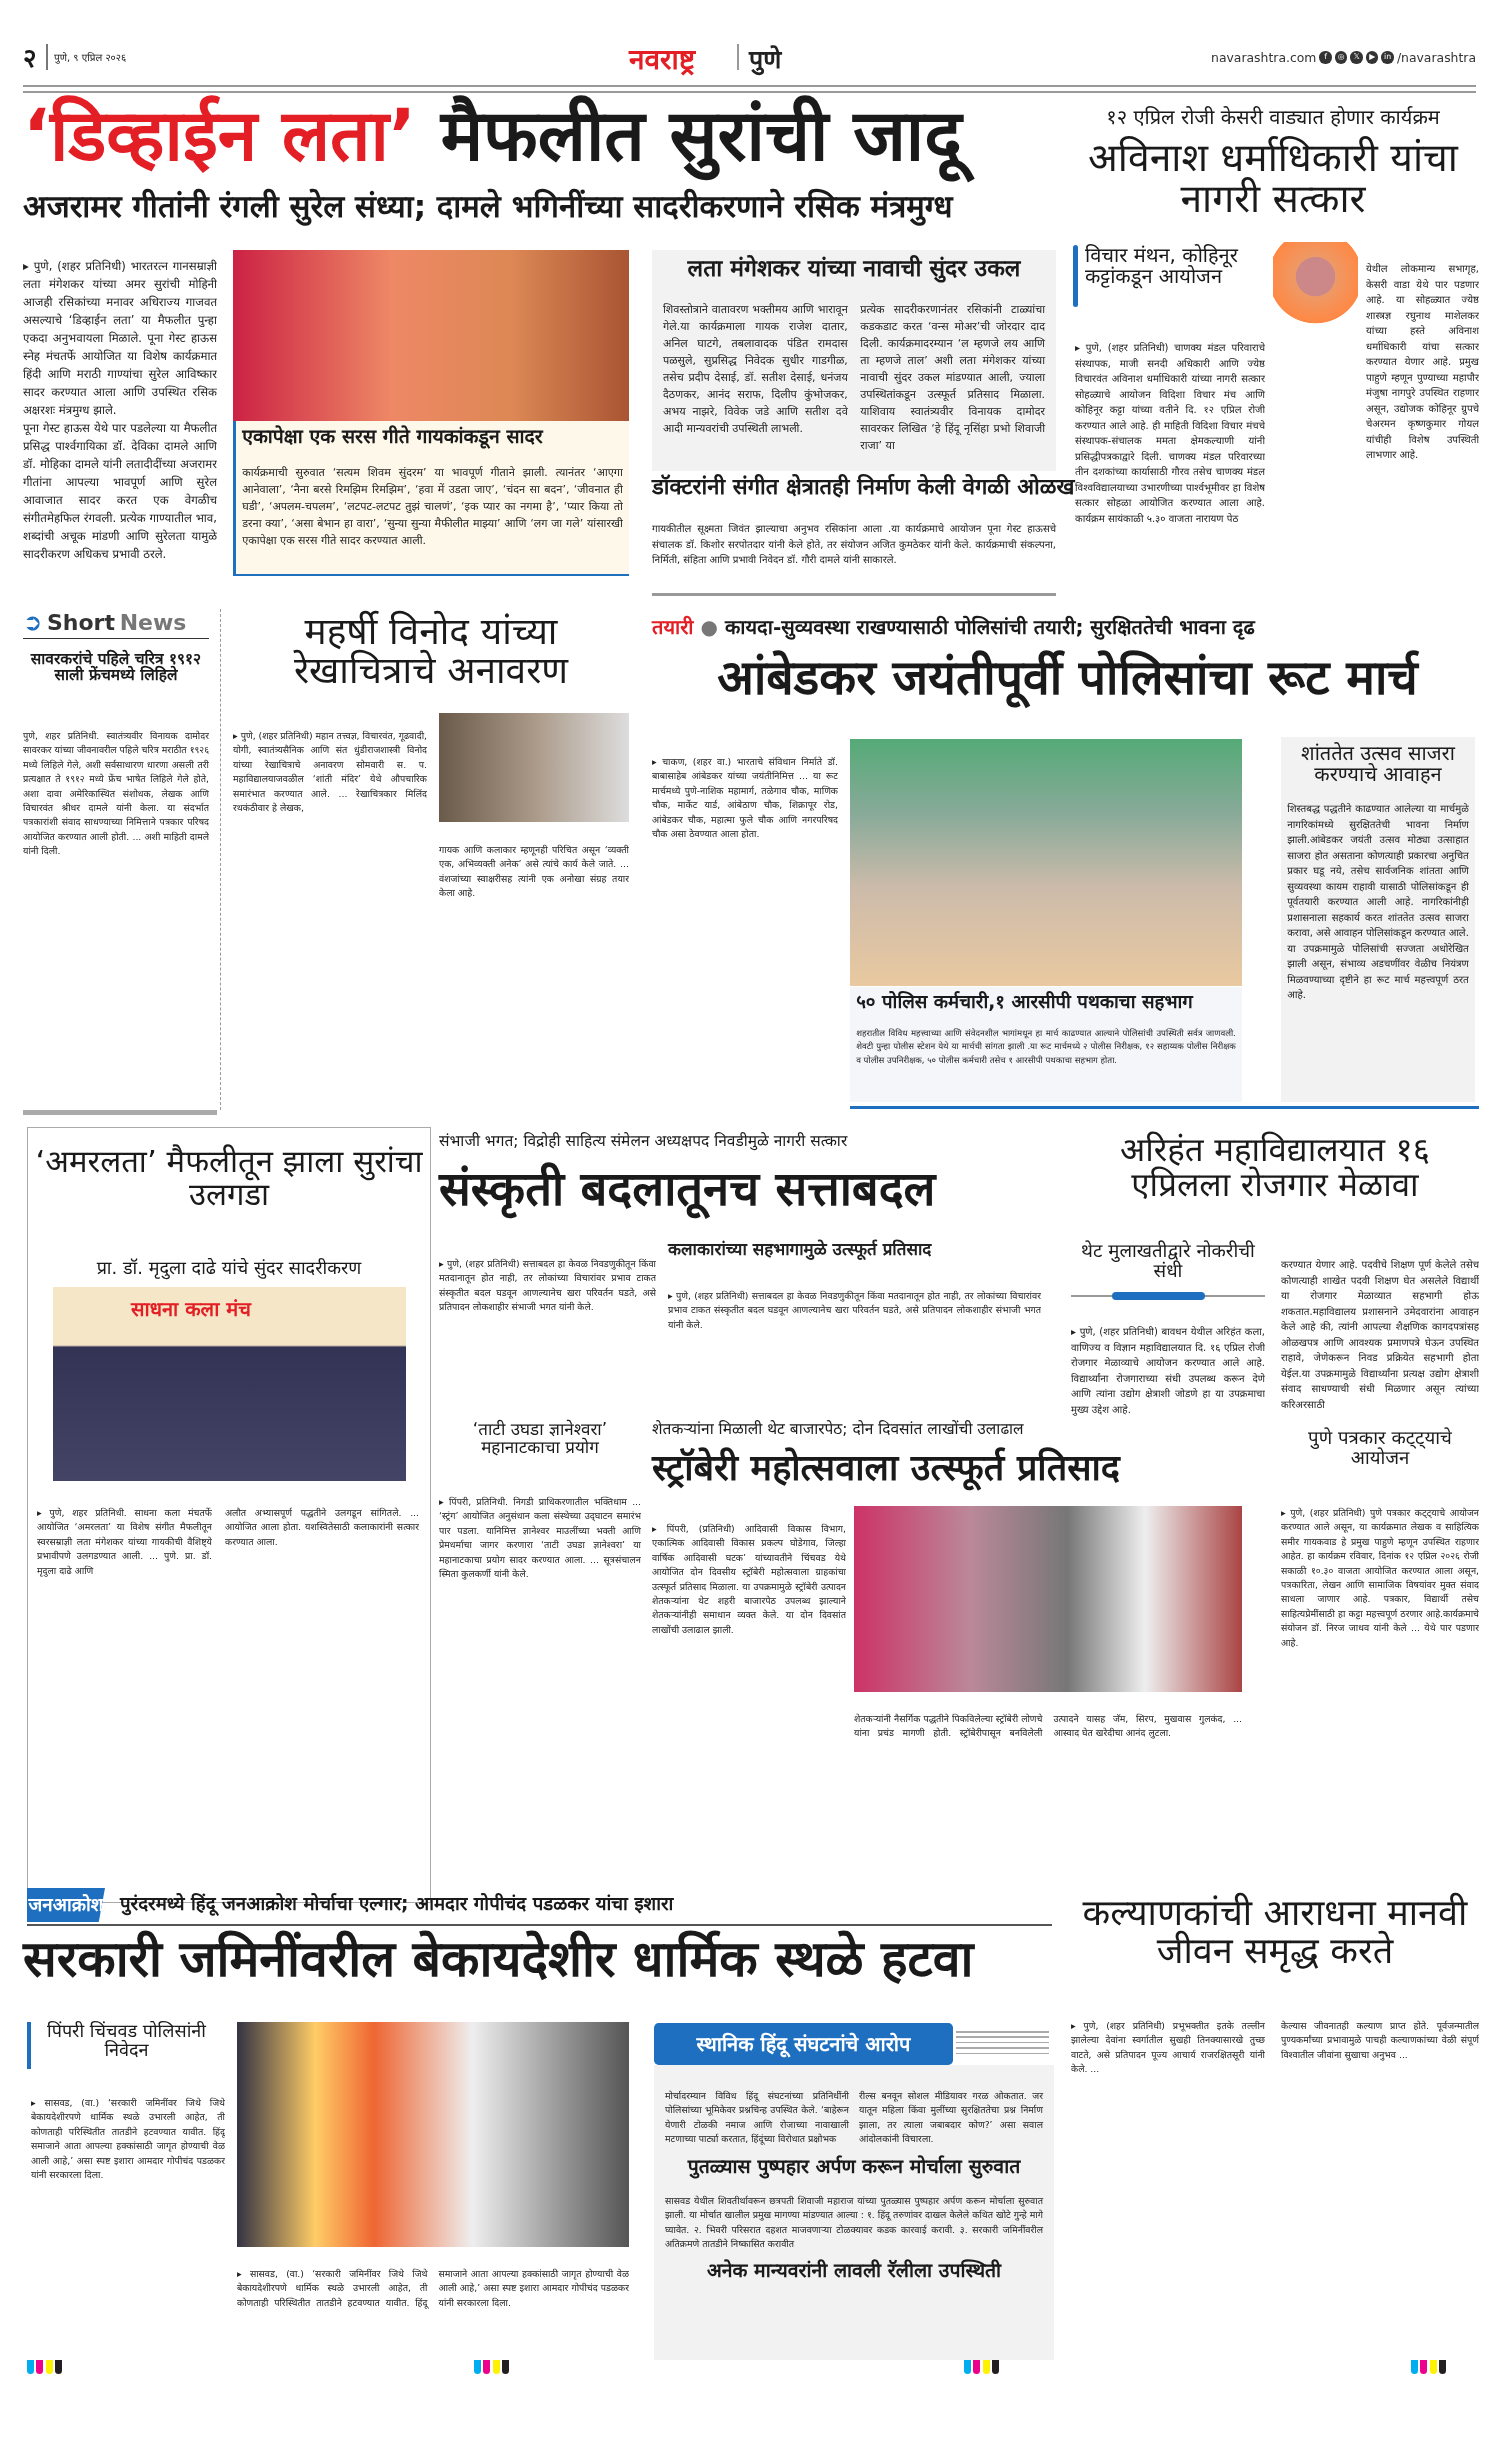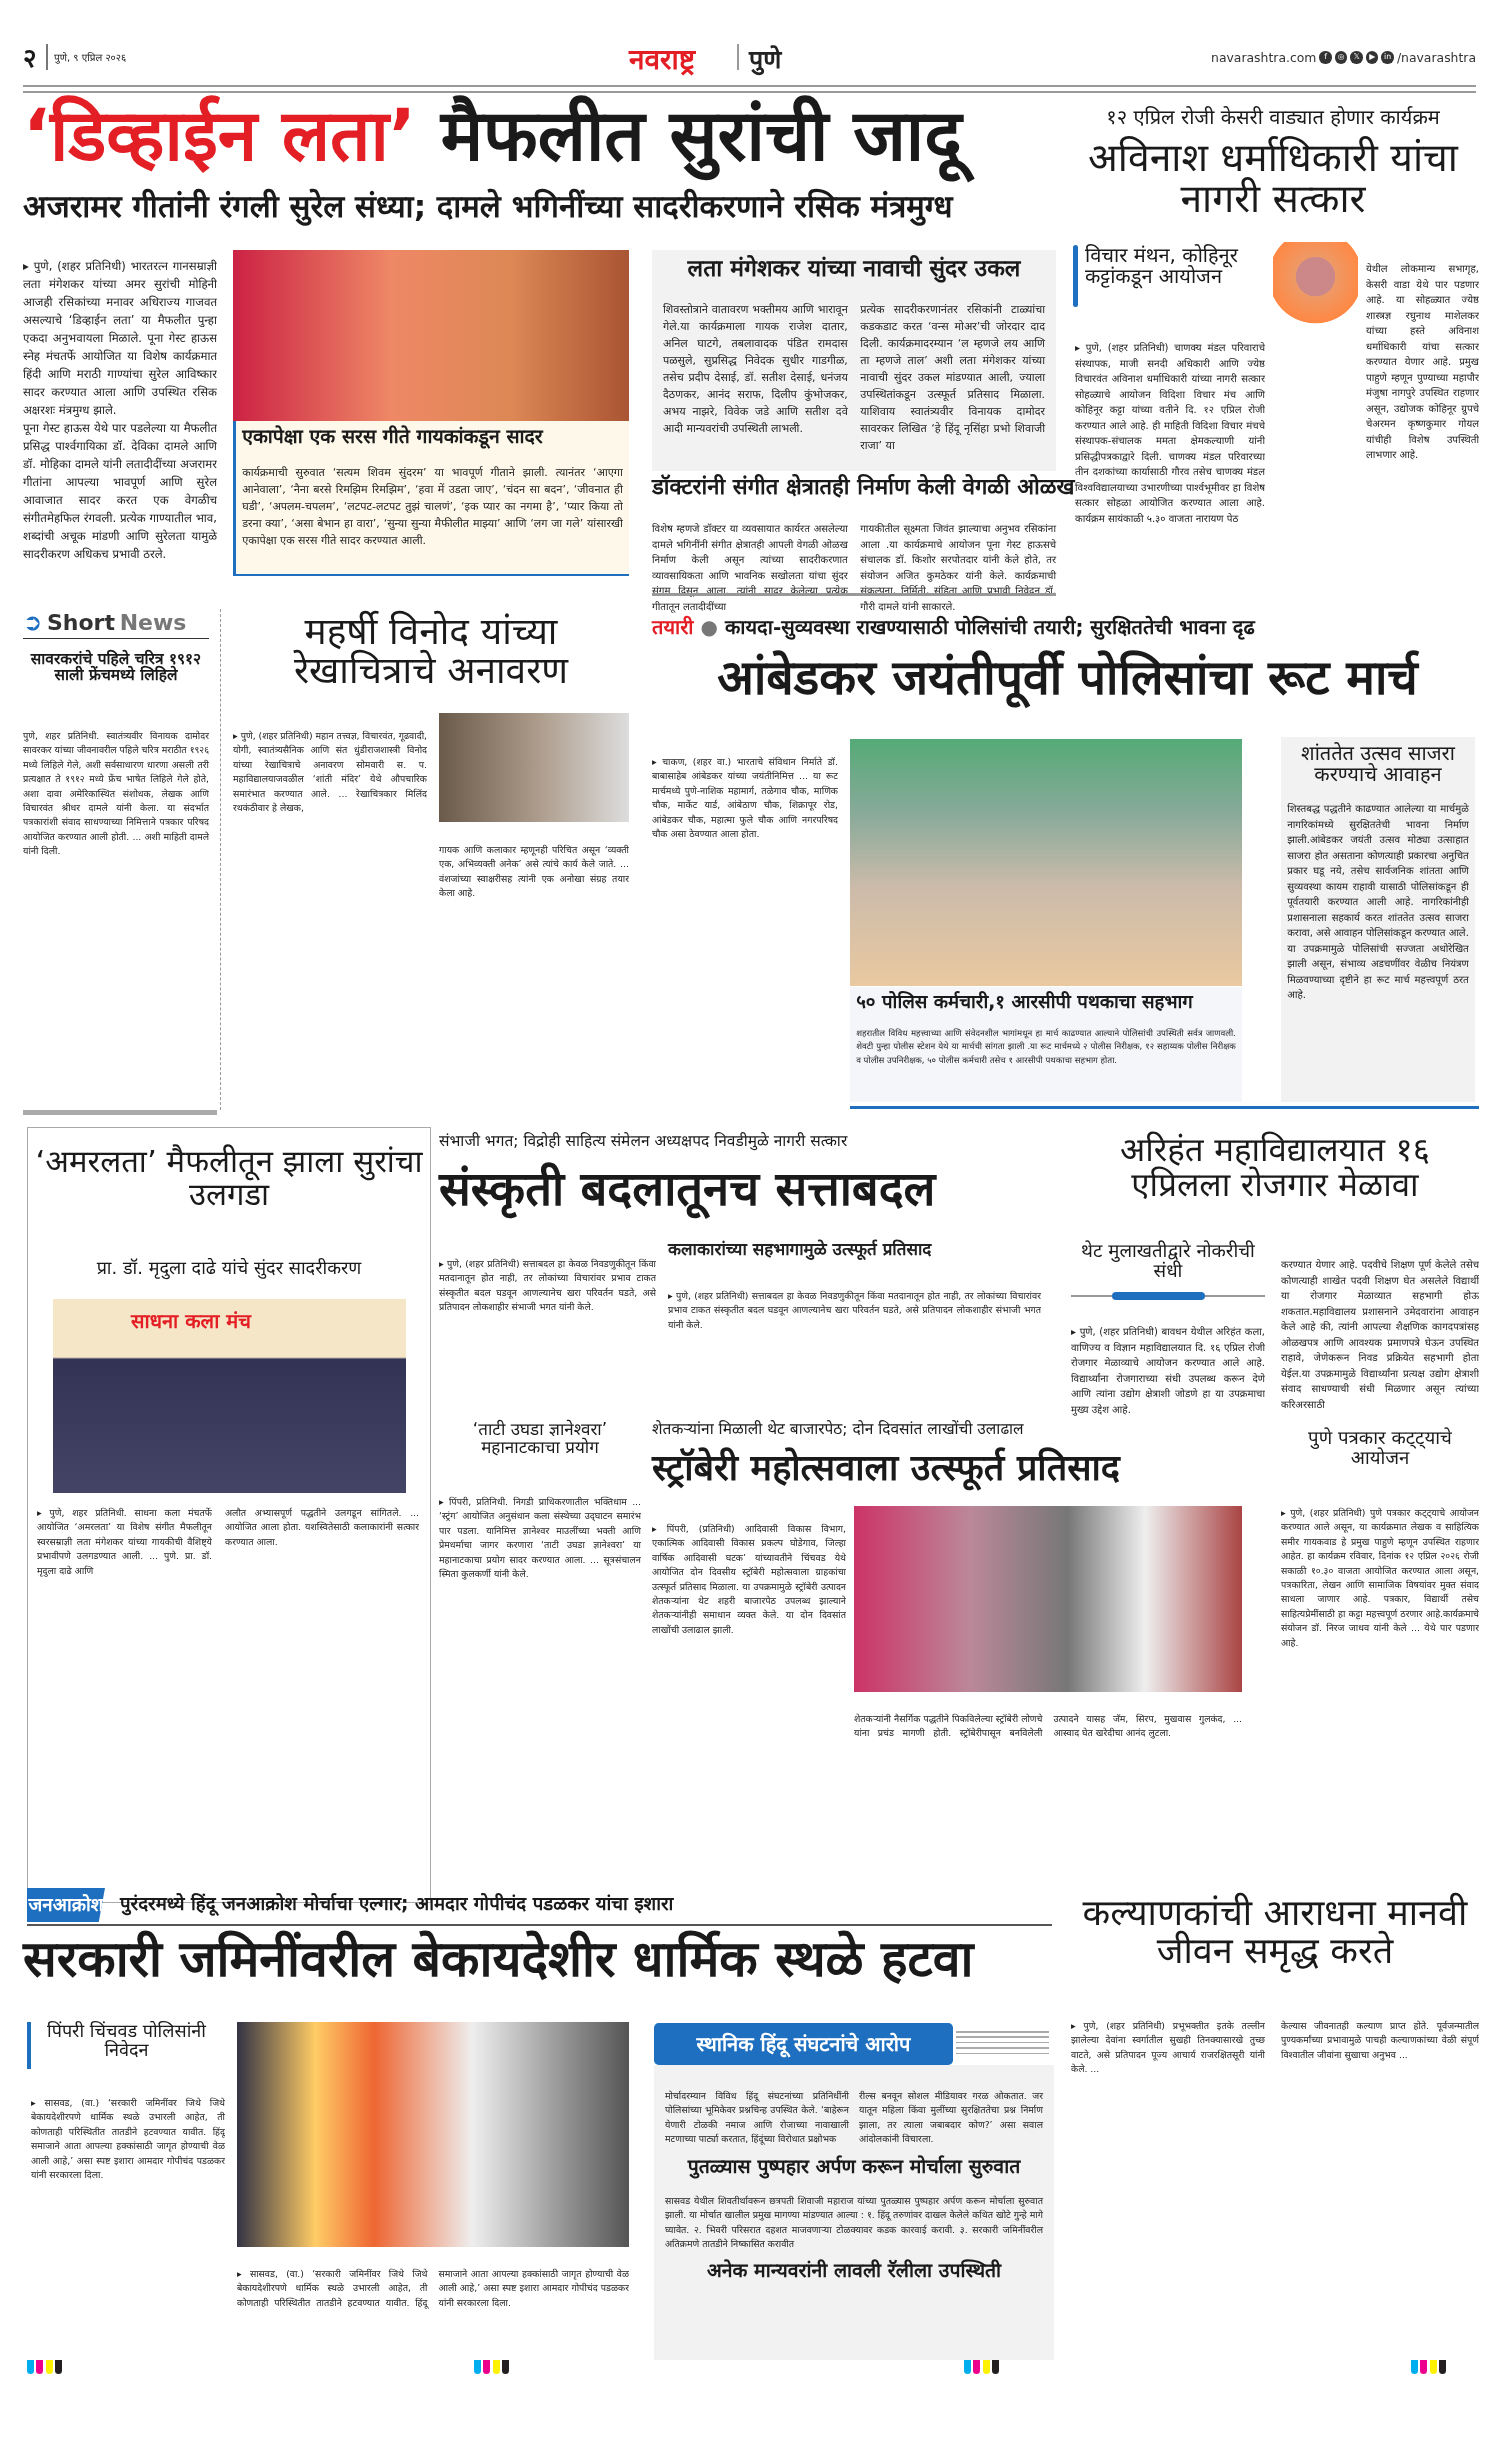--- a/index.html
+++ b/index.html
@@ -66,21 +66,20 @@
 
 <div class="abs shade" style="left:652px;top:250px;width:404px;height:221px;padding:6.2px 11px;">
   <div class="h1" style="font-size:23px;text-align:center;margin-bottom:4.7px;">लता मंगेशकर यांच्या नावाची सुंदर उकल</div>
   <div style="display:flex;gap:12.4px;">
     <div class="body-text" style="flex:1;font-size:11px;">शिवस्तोत्राने वातावरण भक्तीमय आणि भारावून गेले.या कार्यक्रमाला गायक राजेश दातार, अनिल घाटगे, तबलावादक पंडित रामदास पळसुले, सुप्रसिद्ध निवेदक सुधीर गाडगीळ, तसेच प्रदीप देसाई, डॉ. सतीश देसाई, धनंजय दैठणकर, आनंद सराफ, दिलीप कुंभोजकर, अभय नाझरे, विवेक जडे आणि सतीश दवे आदी मान्यवरांची उपस्थिती लाभली.</div>
     <div class="body-text" style="flex:1;font-size:11px;">प्रत्येक सादरीकरणानंतर रसिकांनी टाळ्यांचा कडकडाट करत ‘वन्स मोअर’ची जोरदार दाद दिली. कार्यक्रमादरम्यान ‘ल म्हणजे लय आणि ता म्हणजे ताल’ अशी लता मंगेशकर यांच्या नावाची सुंदर उकल मांडण्यात आली, ज्याला उपस्थितांकडून उत्स्फूर्त प्रतिसाद मिळाला. याशिवाय स्वातंत्र्यवीर विनायक दामोदर सावरकर लिखित ‘हे हिंदू नृसिंहा प्रभो शिवाजी राजा’ या</div>
   </div>
 </div>
 <div class="abs h1" style="left:652px;top:475px;width:404px;font-size:22px;white-space:nowrap;">डॉक्टरांनी संगीत क्षेत्रातही निर्माण केली वेगळी ओळख</div>
 <div class="abs" style="left:652px;top:505px;width:404px;display:flex;gap:12.4px;">
-  <div class="body-text" style="flex:1;font-size:10px;">विशेष म्हणजे डॉक्टर या व्यवसायात कार्यरत असलेल्या दामले भगिनींनी संगीत क्षेत्रातही आपली वेगळी ओळख निर्माण केली असून त्यांच्या सादरीकरणात व्यावसायिकता आणि भावनिक सखोलता यांचा सुंदर संगम दिसून आला. त्यांनी सादर केलेल्या प्रत्येक गीतातून लतादीदींच्या</div>
   <div class="body-text" style="flex:1;font-size:10px;">गायकीतील सूक्ष्मता जिवंत झाल्याचा अनुभव रसिकांना आला .या कार्यक्रमाचे आयोजन पूना गेस्ट हाऊसचे संचालक डॉ. किशोर सरपोतदार यांनी केले होते, तर संयोजन अजित कुमठेकर यांनी केले. कार्यक्रमाची संकल्पना, निर्मिती, संहिता आणि प्रभावी निवेदन डॉ. गौरी दामले यांनी साकारले.</div>
 </div>
 <div class="abs" style="left:652px;top:593px;width:404px;height:3.1px;background:#999;"></div>
 
 <div class="abs h1" style="left:1071px;top:107px;width:404px;font-size:20px;text-align:center;font-weight:normal;">१२ एप्रिल रोजी केसरी वाड्यात होणार कार्यक्रम</div>
 <div class="abs h1" style="left:1071px;top:138px;width:404px;font-size:39px;text-align:center;font-weight:normal;">अविनाश धर्माधिकारी यांचा नागरी सत्कार</div>
 <div class="abs" style="left:1073px;top:245px;width:5.4px;height:62px;background:#1e6fc0;border-radius:3.1px;"></div>
 <div class="abs h1" style="left:1085px;top:245px;width:179px;font-size:20px;font-weight:normal;">विचार मंथन, कोहिनूर कट्टांकडून आयोजन</div>
 <div class="abs photo" style="left:1273px;top:242px;width:85px;height:99px;background:radial-gradient(circle at 50% 35%,#c88 25%,#e96 26%,#f84 60%,#fff 61%);"></div>
 <div class="abs body-text" style="left:1075px;top:324px;width:190px;font-size:10px;height:252px;overflow:hidden;">▸ पुणे, (शहर प्रतिनिधी) चाणक्य मंडल परिवाराचे संस्थापक, माजी सनदी अधिकारी आणि ज्येष्ठ विचारवंत अविनाश धर्माधिकारी यांच्या नागरी सत्कार सोहळ्याचे आयोजन विदिशा विचार मंच आणि कोहिनूर कट्टा यांच्या वतीने दि. १२ एप्रिल रोजी करण्यात आले आहे. ही माहिती विदिशा विचार मंचचे संस्थापक-संचालक ममता क्षेमकल्याणी यांनी प्रसिद्धीपत्रकाद्वारे दिली. चाणक्य मंडल परिवारच्या तीन दशकांच्या कार्यासाठी गौरव तसेच चाणक्य मंडल विश्वविद्यालयाच्या उभारणीच्या पार्श्वभूमीवर हा विशेष सत्कार सोहळा आयोजित करण्यात आला आहे. कार्यक्रम सायंकाळी ५.३० वाजता नारायण पेठ</div>
@@ -115,21 +114,21 @@
 </div>
 <div class="abs shade" style="left:1281px;top:737px;width:194px;height:365px;padding:6.2px;">
   <div class="h1" style="font-size:20px;text-align:center;font-weight:normal;margin-bottom:7.8px;">शांततेत उत्सव साजरा करण्याचे आवाहन</div>
   <div class="body-text" style="font-size:10px;">शिस्तबद्ध पद्धतीने काढण्यात आलेल्या या मार्चमुळे नागरिकांमध्ये सुरक्षिततेची भावना निर्माण झाली.आंबेडकर जयंती उत्सव मोठ्या उत्साहात साजरा होत असताना कोणत्याही प्रकारचा अनुचित प्रकार घडू नये, तसेच सार्वजनिक शांतता आणि सुव्यवस्था कायम राहावी यासाठी पोलिसांकडून ही पूर्वतयारी करण्यात आली आहे. नागरिकांनीही प्रशासनाला सहकार्य करत शांततेत उत्सव साजरा करावा, असे आवाहन पोलिसांकडून करण्यात आले. या उपक्रमामुळे पोलिसांची सज्जता अधोरेखित झाली असून, संभाव्य अडचणींवर वेळीच नियंत्रण मिळवण्याच्या दृष्टीने हा रूट मार्च महत्त्वपूर्ण ठरत आहे.</div>
 </div>
 <div class="abs" style="left:850px;top:1106px;width:629px;height:3.1px;background:#1e6fc0;"></div>
 
 <div class="abs" style="left:27px;top:1127px;width:404px;height:776px;border:1.6px solid #aaa;"></div>
 <div class="abs h1" style="left:31px;top:1145px;width:396px;font-size:31px;text-align:center;font-weight:normal;">‘अमरलता’ मैफलीतून झाला सुरांचा उलगडा</div>
 <div class="abs h1" style="left:31px;top:1259px;width:396px;font-size:18px;text-align:center;font-weight:normal;">प्रा. डॉ. मृदुला दाढे यांचे सुंदर सादरीकरण</div>
-<div class="abs photo" style="left:53px;top:1287px;width:353px;height:194px;background:linear-gradient(180deg,#f6e6c8 0%,#f6e6c8 30%,#335 31%,#446 100%);margin-top:12px;">
+<div class="abs photo" style="left:53px;top:1287px;width:353px;height:194px;background:linear-gradient(180deg,#f6e6c8 0%,#f6e6c8 30%,#335 31%,#446 100%);">
   <div style="position:absolute;left:78px;top:7.8px;font-size:20px;font-weight:bold;color:#e31e24;">साधना कला मंच</div>
 </div>
 <div class="abs body-text" style="left:37px;top:1490px;width:175px;font-size:9.3px;height:404px;overflow:hidden;">▸ पुणे, शहर प्रतिनिधी. साधना कला मंचतर्फे आयोजित ‘अमरलता’ या विशेष संगीत मैफलीतून स्वरसम्राज्ञी लता मंगेशकर यांच्या गायकीची वैशिष्ट्ये प्रभावीपणे उलगडण्यात आली. ... पुणे. प्रा. डॉ. मृदुला दाढे आणि</div>
 <div class="abs body-text" style="left:225px;top:1490px;width:194px;font-size:9.3px;height:404px;overflow:hidden;">अलौत अभ्यासपूर्ण पद्धतीने उलगडून सांगितले. ... आयोजित आला होता. यशस्वितेसाठी कलाकारांनी सत्कार करण्यात आला.</div>
 
 <div class="abs h1" style="left:439px;top:1133px;width:598px;font-size:15.5px;white-space:nowrap;font-weight:normal;">संभाजी भगत; विद्रोही साहित्य संमेलन अध्यक्षपद निवडीमुळे नागरी सत्कार</div>
 <div class="abs h1" style="left:439px;top:1164px;width:598px;font-size:47px;white-space:nowrap;">संस्कृती बदलातूनच सत्ताबदल</div>
 <div class="abs h1" style="left:668px;top:1241px;width:373px;font-size:17px;white-space:nowrap;color:#222;">कलाकारांच्या सहभागामुळे उत्स्फूर्त प्रतिसाद</div>
 <div class="abs body-text" style="left:439px;top:1241px;width:217px;font-size:9.3px;height:155px;overflow:hidden;">▸ पुणे, (शहर प्रतिनिधी) सत्ताबदल हा केवळ निवडणुकीतून किंवा मतदानातून होत नाही, तर लोकांच्या विचारांवर प्रभाव टाकत संस्कृतीत बदल घडवून आणल्यानेच खरा परिवर्तन घडते, असे प्रतिपादन लोकशाहीर संभाजी भगत यांनी केले.</div>
 <div class="abs body-text" style="left:668px;top:1273px;width:373px;font-size:9.3px;height:124px;overflow:hidden;">▸ पुणे, (शहर प्रतिनिधी) सत्ताबदल हा केवळ निवडणुकीतून किंवा मतदानातून होत नाही, तर लोकांच्या विचारांवर प्रभाव टाकत संस्कृतीत बदल घडवून आणल्यानेच खरा परिवर्तन घडते, असे प्रतिपादन लोकशाहीर संभाजी भगत यांनी केले.</div>

